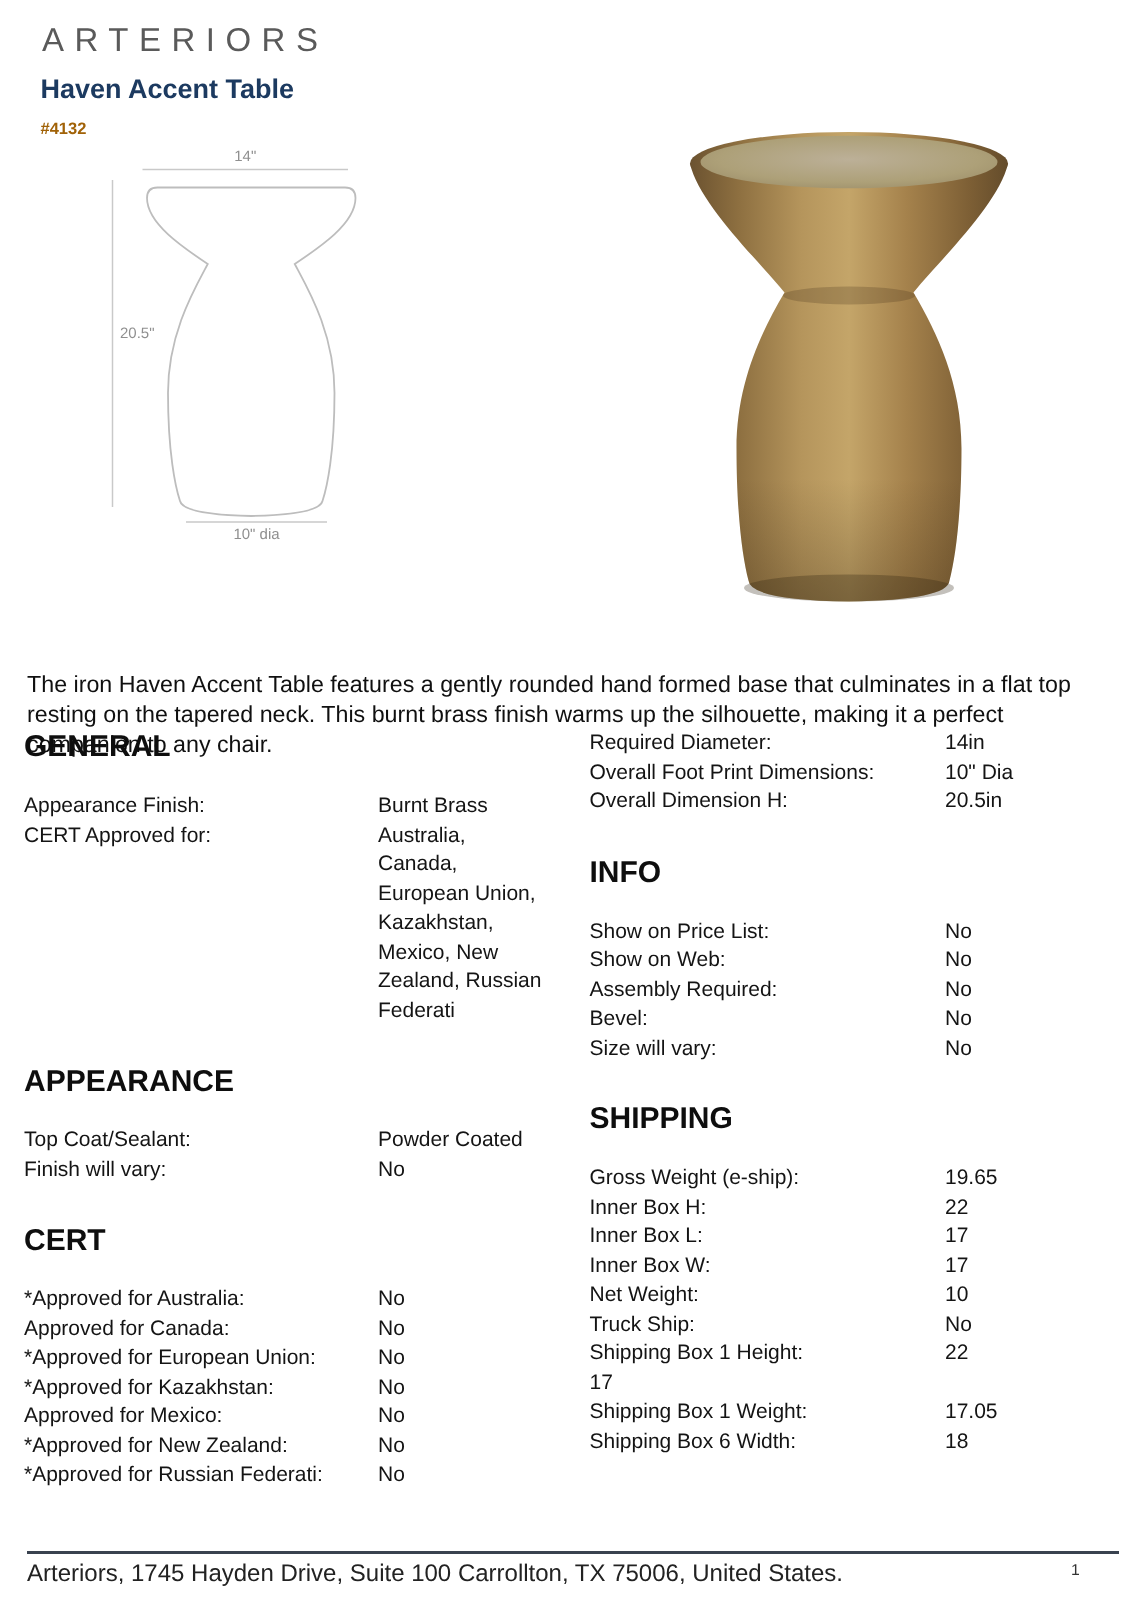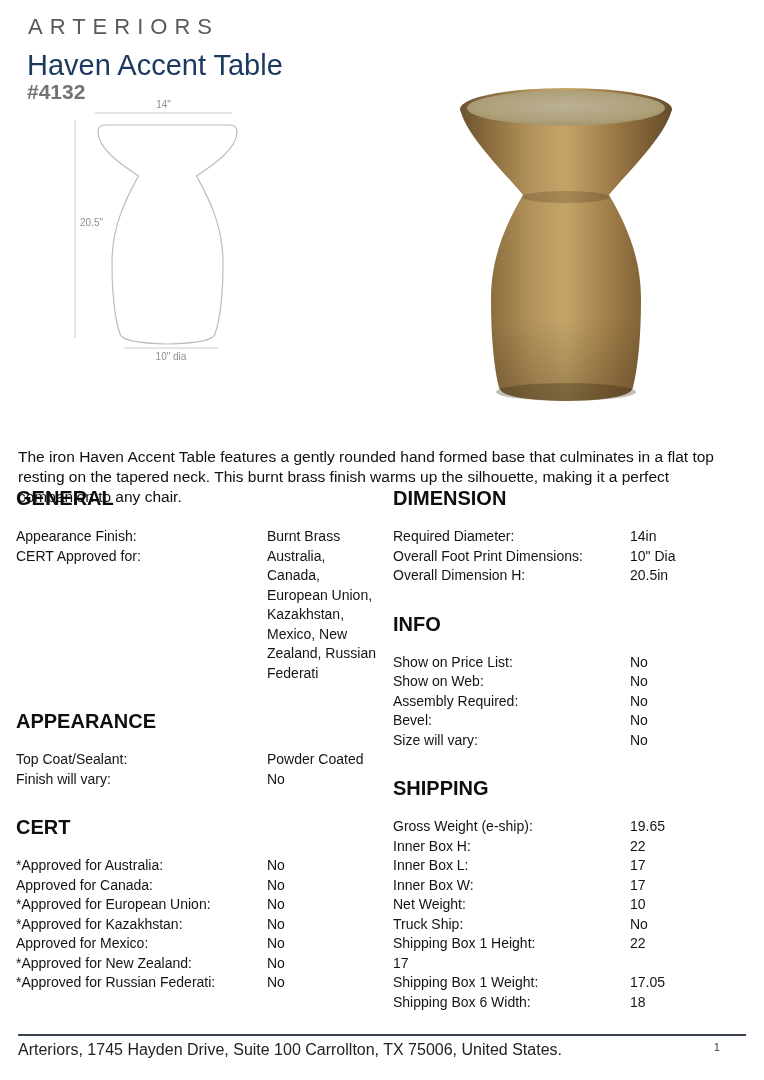--- a/index.html
+++ b/index.html
@@ -3,43 +3,43 @@
 <meta charset="utf-8">
 <style>
   html,body{margin:0;padding:0;background:#ffffff;}
   .page{
     position:relative;width:764px;height:1080px;background:#ffffff;
     font-family:"Liberation Sans", sans-serif;color:#141414;overflow:hidden;
   }
   
   .brand{position:absolute;left:28px;top:14px;font-size:22px;letter-spacing:7px;
          color:#5a5a5a;font-weight:400;}
-  .title{position:absolute;left:27px;top:49px;margin:0;font-size:29px;font-weight:400;
+  .title{position:absolute;left:27px;top:49px;margin:0;font-size:18px;font-weight:700;
          color:#1c3a60;}
-  .sku{position:absolute;left:27px;top:80px;font-size:21px;font-weight:700;color:#737373;}
+  .sku{position:absolute;left:27px;top:80px;font-size:11px;font-weight:700;color:#a16207;}
   
   .diagram{position:absolute;left:60px;top:97px;width:250px;height:285px;}
   .diagram svg{position:absolute;inset:0;}
   .dim{position:absolute;font-size:10px;color:#8f8f8f;}
   .dim-top{top:2px;left:35px;width:137px;text-align:center;}
   .dim-left{top:120px;left:20px;}
   .dim-bottom{top:254px;left:64px;width:94px;text-align:center;}
   
   .photo{position:absolute;left:450px;top:84px;width:235px;height:322px;}
   
   .description{position:absolute;left:18px;top:447px;width:730px;margin:0;
                font-size:15.5px;line-height:1.28;color:#101010;}
   
   .col{position:absolute;top:485px;font-size:14px;}
   .col-left{left:16px;width:350px;}
   .col-right{left:393px;width:356px;}
   section{margin:0 0 25px 0;}
   h2{margin:0 0 16px 0;font-size:20px;line-height:26px;font-weight:600;color:#0e0e0e;}
   .row{display:grid;line-height:19.5px;}
-  .col-left .row{grid-template-columns:236px 111px;gap:15px;}
+  .col-left .row{grid-template-columns:236px 111px;}
   .col-right .row{grid-template-columns:237px 1fr;}
   .lbl,.val{color:#141414;}
   
   .footer-rule{position:absolute;left:18px;top:1034px;width:728px;height:2px;
                background:#39424f;}
   .footer-address{position:absolute;left:18px;top:1041px;font-size:16px;color:#222222;}
   .page-number{position:absolute;left:714px;top:1041px;font-size:10.5px;color:#333333;}
 </style>
 </head>
 <body>
@@ -180,21 +180,20 @@
       </div>
       <div class="row">
         <span class="lbl">*Approved for Russian Federati:</span>
         <span class="val">No</span>
       </div>
     </section>
   </div>
 
   <div class="col col-right">
     <section>
-      <h2>DIMENSION</h2>
       <div class="row">
         <span class="lbl">Required Diameter:</span>
         <span class="val">14in</span>
       </div>
       <div class="row">
         <span class="lbl">Overall Foot Print Dimensions:</span>
         <span class="val">10" Dia</span>
       </div>
       <div class="row">
         <span class="lbl">Overall Dimension H:</span>

